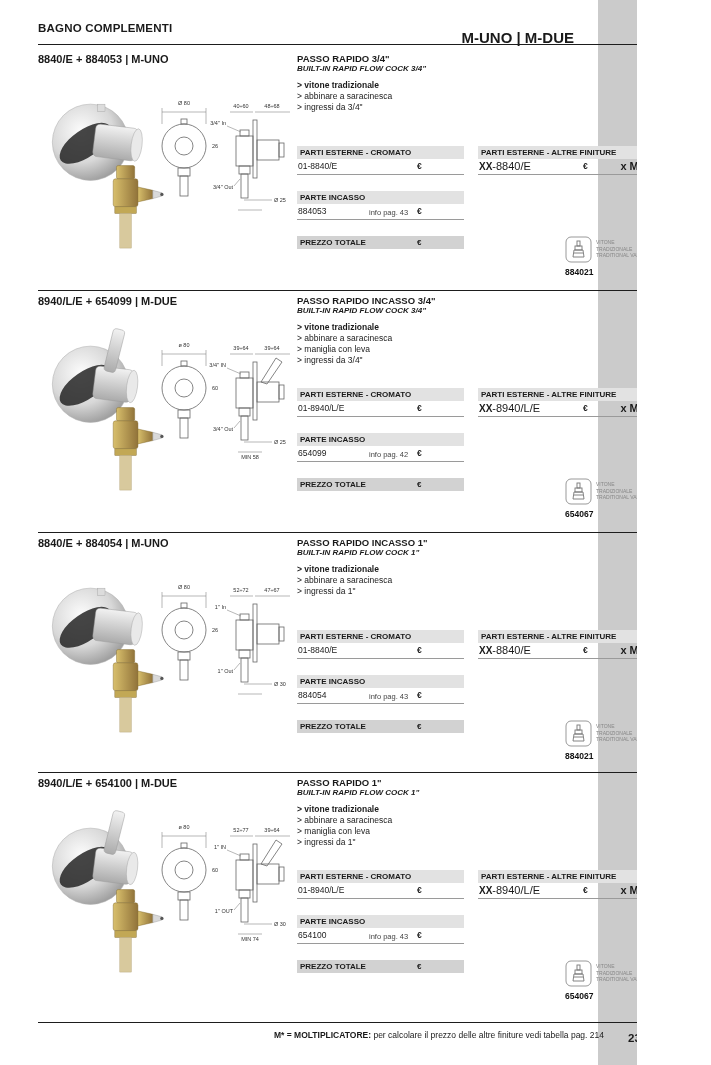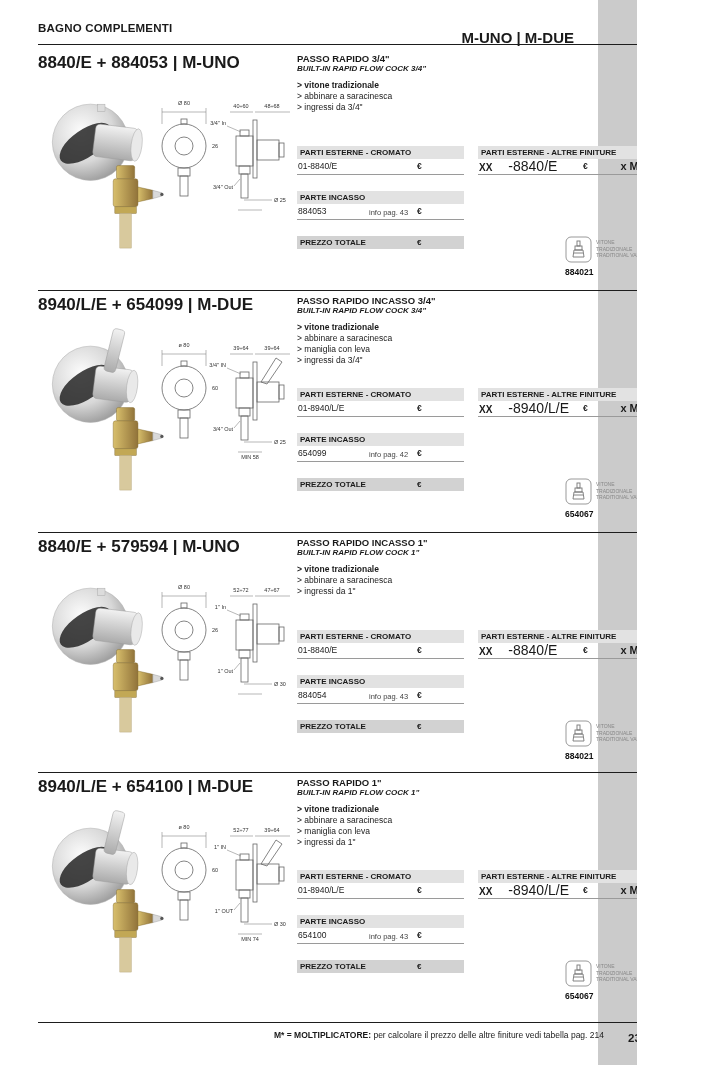--- a/index.html
+++ b/index.html
@@ -5,42 +5,42 @@
   html,body{margin:0;padding:0;background:#fff;}
   .page{position:relative;width:637px;height:1065px;background:#fff;overflow:hidden;
         font-family:"Liberation Sans",sans-serif;color:#1a1a1a;}
   .side-strip{position:absolute;right:0;top:0;width:39px;height:1065px;background:#cbcbcb;}
   .side-tab{position:absolute;left:676px;top:962px;font-size:6.5px;font-weight:bold;color:#222;line-height:8px;}
   .side-faucet{position:absolute;left:677px;top:906px;}
   .hdr-left{position:absolute;left:38px;top:22px;font-size:11.5px;font-weight:bold;letter-spacing:.2px;}
   .hdr-right{position:absolute;right:63px;top:29px;font-size:15px;font-weight:bold;}
   .rule{position:absolute;left:38px;width:610px;height:1.4px;background:#1d1d1d;}
   .section{position:absolute;left:38px;width:610px;height:242px;}
-  .sec-title{position:absolute;left:0;top:5px;font-size:17px;font-weight:bold;}
+  .sec-title{position:absolute;left:0;top:5px;font-size:11px;font-weight:bold;}
   .mid-col{position:absolute;left:259px;top:5px;width:175px;}
   .sub-it{font-size:9.5px;font-weight:bold;line-height:11px;}
   .sub-en{font-size:8px;font-weight:bold;font-style:italic;line-height:10px;margin-bottom:6px;}
   .feat{font-size:8.5px;line-height:11px;}
   .feat::before{content:"> ";}
   .feat.first{font-weight:bold;}
   .photo{position:absolute;left:12px;top:38px;}
   .valvepic{position:absolute;left:62px;top:112px;}
   .tech{position:absolute;left:122px;top:40px;}
   .ptable{position:absolute;top:82px;width:167px;}
   .ptable.lefttab{left:259px;}
   .ptable.righttab{left:440px;}
   .band{background:#e2e2e2;font-size:8px;font-weight:bold;height:13px;line-height:13px;padding-left:3px;margin-top:16px;}
   .band.total{background:#d2d2d2;position:relative;}
   .prow{position:relative;height:15px;line-height:15px;font-size:8.5px;border-bottom:.8px solid #9a9a9a;}
   .pcode{position:absolute;left:1px;top:0;}
   .pinfo{position:absolute;left:72px;top:1px;font-size:7.5px;color:#444;text-align:right;}
   .peuro{position:absolute;left:120px;top:0;font-weight:bold;}
   .peuro2{position:absolute;left:120px;top:0;font-weight:bold;}
   .xx{font-weight:bold;font-size:10px;}
-  .xrest{font-size:14px;padding-left:16px;}
+  .xrest{font-size:11px;}
   .xm{position:absolute;right:2px;top:0;font-weight:bold;font-size:11px;}
   .badge{position:absolute;left:527px;top:188px;width:90px;}
   .badge .bicon{position:absolute;left:0;top:0;}
   .badge .btxt{position:absolute;left:31px;top:3px;font-size:5px;line-height:6.5px;color:#878787;}
   .badge .bnum{position:absolute;left:0;top:31px;font-size:8.5px;font-weight:bold;color:#111;}
   .muno .lever{display:none;}
   .dimtxt{font-size:5.5px;fill:#333;font-family:"Liberation Sans",sans-serif;}
   .foot-left{position:absolute;left:38px;top:1030px;font-size:8.5px;line-height:11px;}
   .foot-left .b{font-weight:bold;}
   .foot-notes{position:absolute;left:274px;top:1030px;font-size:8.5px;line-height:11.5px;width:350px;}
@@ -325,21 +325,21 @@
       <div class="btxt">
         <div>VITONE</div>
         <div>TRADIZIONALE</div>
         <div>TRADITIONAL VALVE</div>
       </div>
       <div class="bnum">654067</div>
     </div>
   </div>
 
   <div class="section muno" style="top:532px">
-    <div class="sec-title">8840/E + 579594 | M-UNO</div>
+    <div class="sec-title">8840/E + 884054 | M-UNO</div>
 
     <svg class="photo" width="110" height="118" viewBox="0 0 120 130">
       <circle cx="44" cy="62" r="42" fill="url(#chromeG)" stroke="#b0b0b0" stroke-width=".6"></circle>
       <ellipse cx="38" cy="62" rx="33" ry="15" fill="#1d1d1d" opacity=".82" transform="rotate(-35 40 62)"></ellipse>
       <rect x="52" y="20" width="8" height="8" fill="#dcdcdc" stroke="#9b9b9b" stroke-width=".4"></rect>
       <g transform="rotate(7 70 62)">
         <rect x="48" y="44" width="47" height="36" rx="5" fill="url(#knobG)" stroke="#979797" stroke-width=".5"></rect>
         <ellipse cx="95" cy="62" rx="6" ry="18" fill="#e9e9e9" stroke="#a5a5a5" stroke-width=".5"></ellipse>
       </g>
       <g class="lever">

